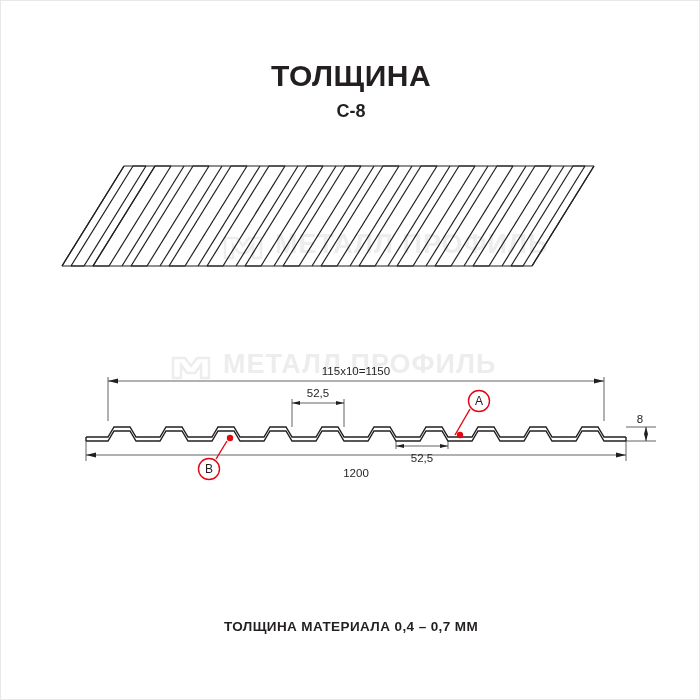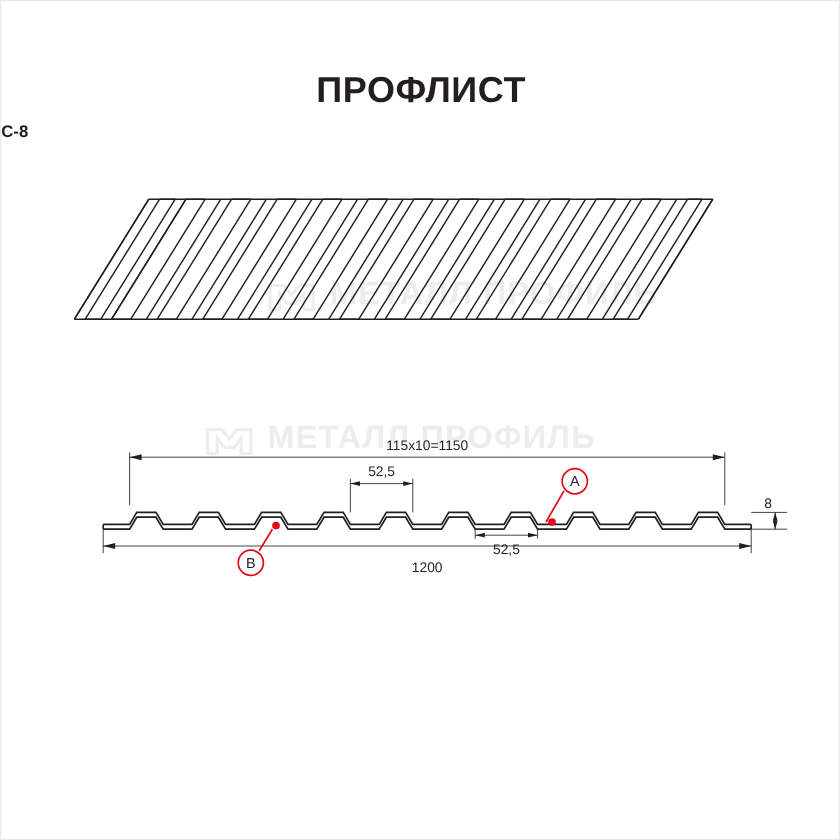--- a/index.html
+++ b/index.html
@@ -30,21 +30,22 @@
     font-size: 30px;
     font-weight: bold;
     letter-spacing: 0.5px;
     color: #231f20;
   }
   .subtitle {
     position: absolute;
     top: 100px;
     left: 0;
     width: 700px;
-    font-size: 14px;
+    text-align: center;
+    font-size: 18px;
     font-weight: bold;
     color: #231f20;
   }
   .footer {
     position: absolute;
     top: 618px;
     left: 0;
     width: 700px;
     text-align: center;
     font-size: 13.5px;
@@ -96,21 +97,21 @@
   text {
     font-family: "Liberation Sans", sans-serif;
     fill: #231f20;
   }
 </style>
 </head>
 <body>
 
 <div class="page">
 
-  <div class="title">ПРОФЛИСТ</div>
+  <div class="title">ТОЛЩИНА</div>
   <div class="subtitle">С-8</div>
 
   <div class="watermark wm1">
     <span class="wm-logo">
       <svg width="44" height="28" viewBox="0 0 44 28">
         <path d="M2 26 L2 6 L14 6 L20 14 L26 6 L38 6 L38 26 L30 26 L30 13 L24 21 L16 21 L10 13 L10 26 Z" fill="none" stroke="#ededed" stroke-width="2.5"></path>
       </svg>
     </span><span>МЕТАЛЛ ПРОФИЛЬ</span>
   </div>
 
@@ -279,14 +280,15 @@
 
       <g>
         <path d="M171 92 L160 110" stroke="#e30613" stroke-width="1.4" fill="none"></path>
         <circle cx="174" cy="89" r="3.2" fill="#e30613"></circle>
         <circle cx="153" cy="120" r="10.5" fill="#ffffff" stroke="#e30613" stroke-width="1.4"></circle>
         <text x="153" y="124" text-anchor="middle" font-size="12" fill="#e30613">B</text>
       </g>
     </svg>
   </div>
 
+  <div class="footer">ТОЛЩИНА МАТЕРИАЛА 0,4 – 0,7 ММ</div>
 
 </div>
 
 </body></html>

